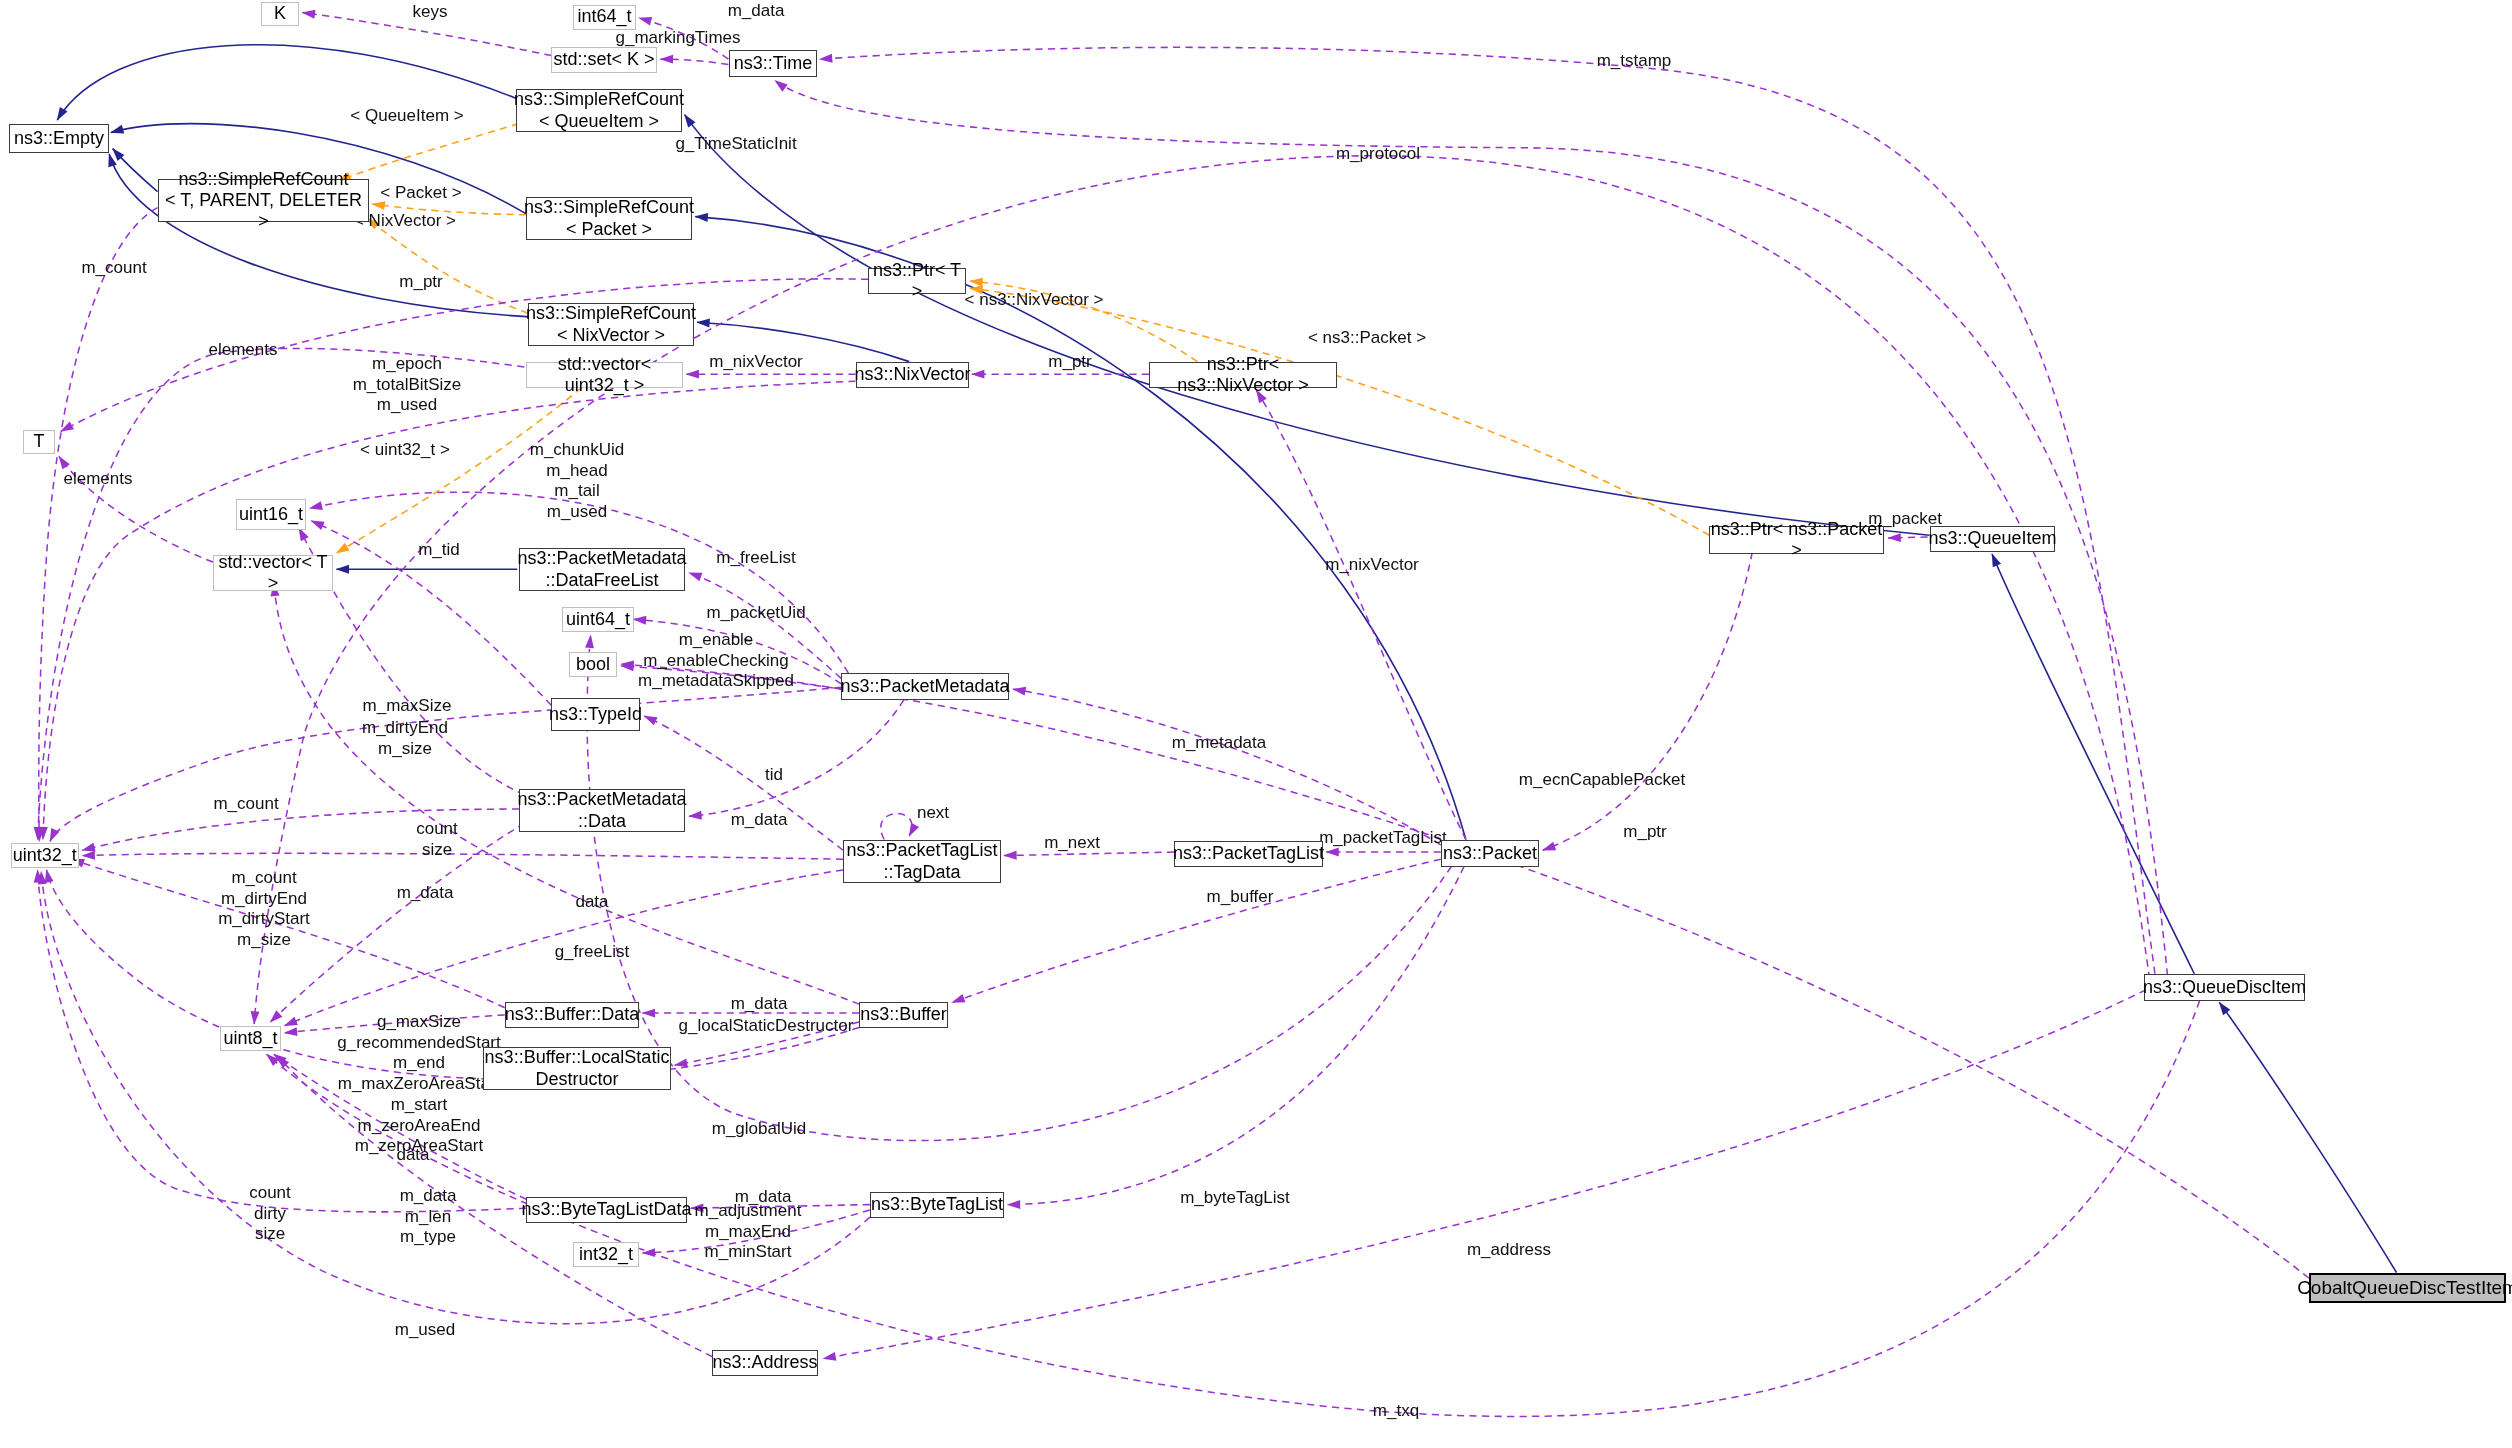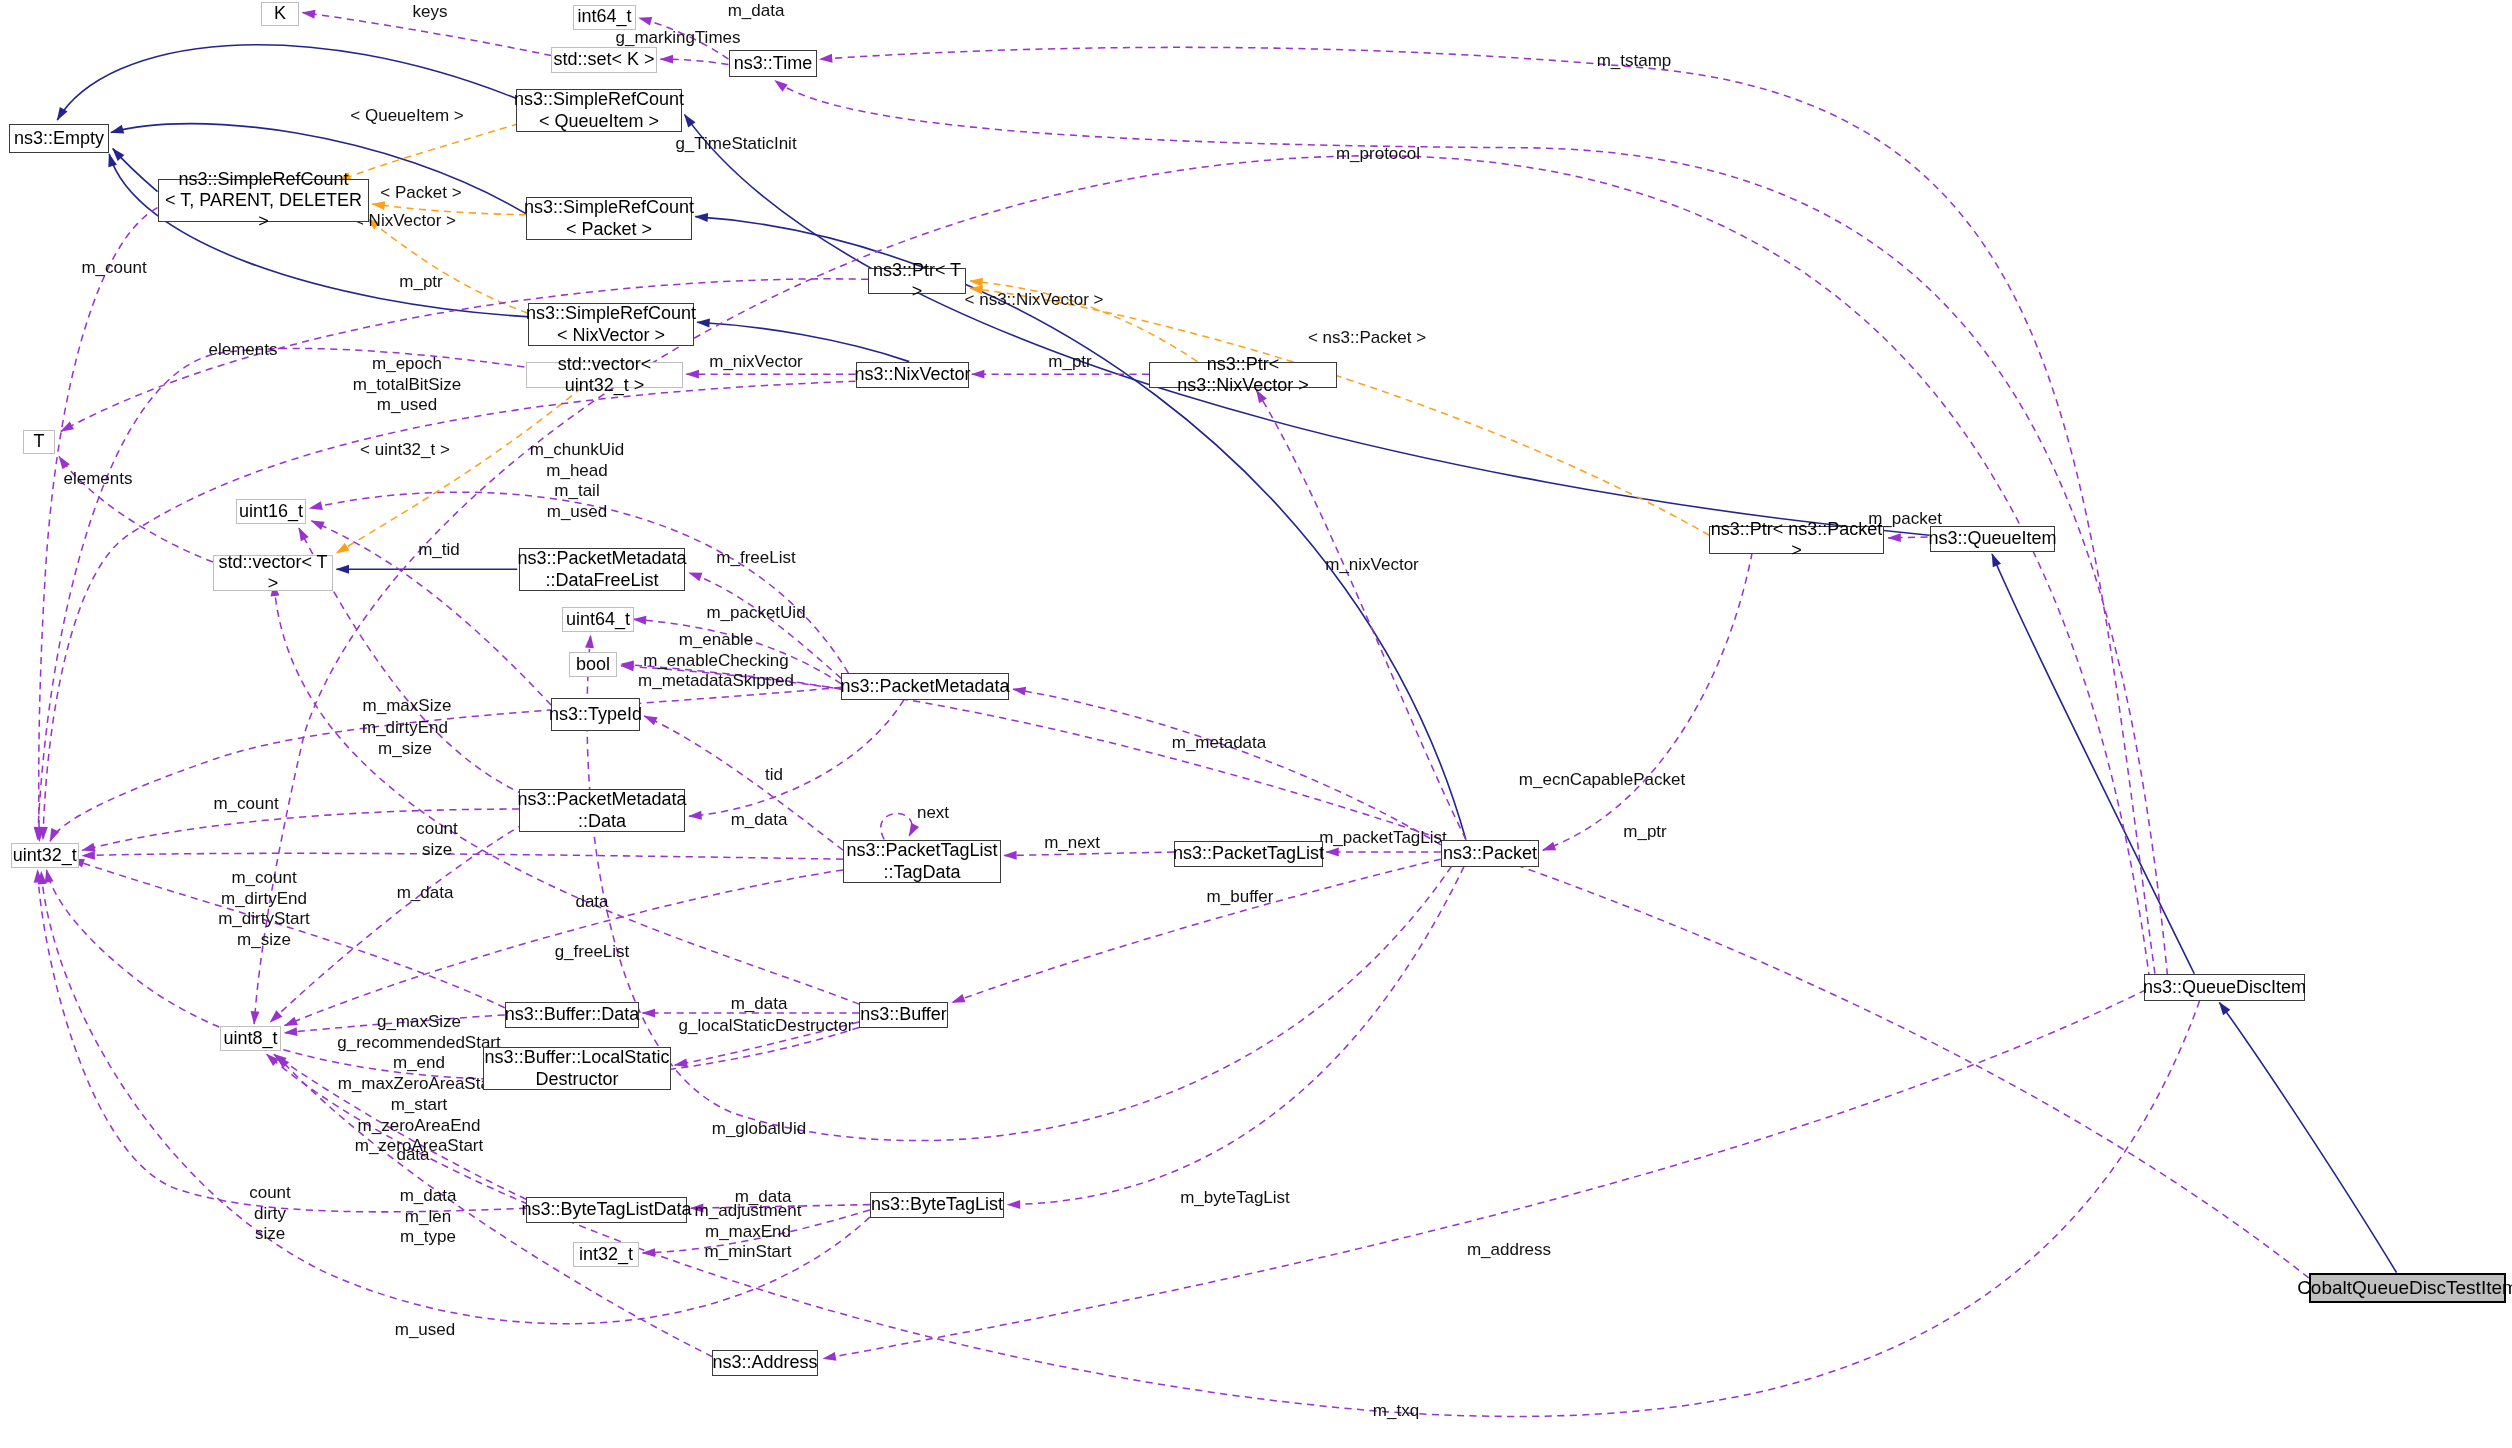--- a/index.html
+++ b/index.html
@@ -146,21 +146,21 @@
 Destructor</div>
   <div class="node cls" style="left:526px;top:1197px;width:161px;height:26px">ns3::ByteTagListData</div>
   <div class="node cls" style="left:870px;top:1192px;width:134px;height:26px">ns3::ByteTagList</div>
   <div class="node cls" style="left:712px;top:1350px;width:106px;height:26px">ns3::Address</div>
 
   <div class="node prim" style="left:261px;top:1.8px;width:38px;height:24px">K</div>
   <div class="node prim" style="left:573px;top:4.5px;width:63px;height:25px">int64_t</div>
   <div class="node prim" style="left:551px;top:47px;width:106px;height:26px">std::set&lt; K &gt;</div>
   <div class="node prim" style="left:526px;top:362px;width:157px;height:26px">std::vector&lt; uint32_t &gt;</div>
   <div class="node prim" style="left:23px;top:430px;width:32px;height:24px">T</div>
-  <div class="node prim" style="left:236px;top:499px;width:70px;height:25px">uint16_t</div>
+  <div class="node prim" style="left:236px;top:499px;width:70px;height:31px">uint16_t</div>
   <div class="node prim" style="left:213px;top:555px;width:120px;height:36px">std::vector&lt; T &gt;</div>
   <div class="node prim" style="left:562px;top:607px;width:72px;height:25px">uint64_t</div>
   <div class="node prim" style="left:569px;top:652px;width:48px;height:25px">bool</div>
   <div class="node prim" style="left:10.7px;top:843px;width:68px;height:25px">uint32_t</div>
   <div class="node prim" style="left:220px;top:1026px;width:61px;height:25px">uint8_t</div>
   <div class="node prim" style="left:573px;top:1242px;width:66px;height:25px">int32_t</div>
 
   <div class="elabel" style="left:430px;top:11.6px">keys</div>
   <div class="elabel" style="left:756px;top:10.7px">m_data</div>
   <div class="elabel" style="left:678px;top:38px">g_markingTimes</div>

